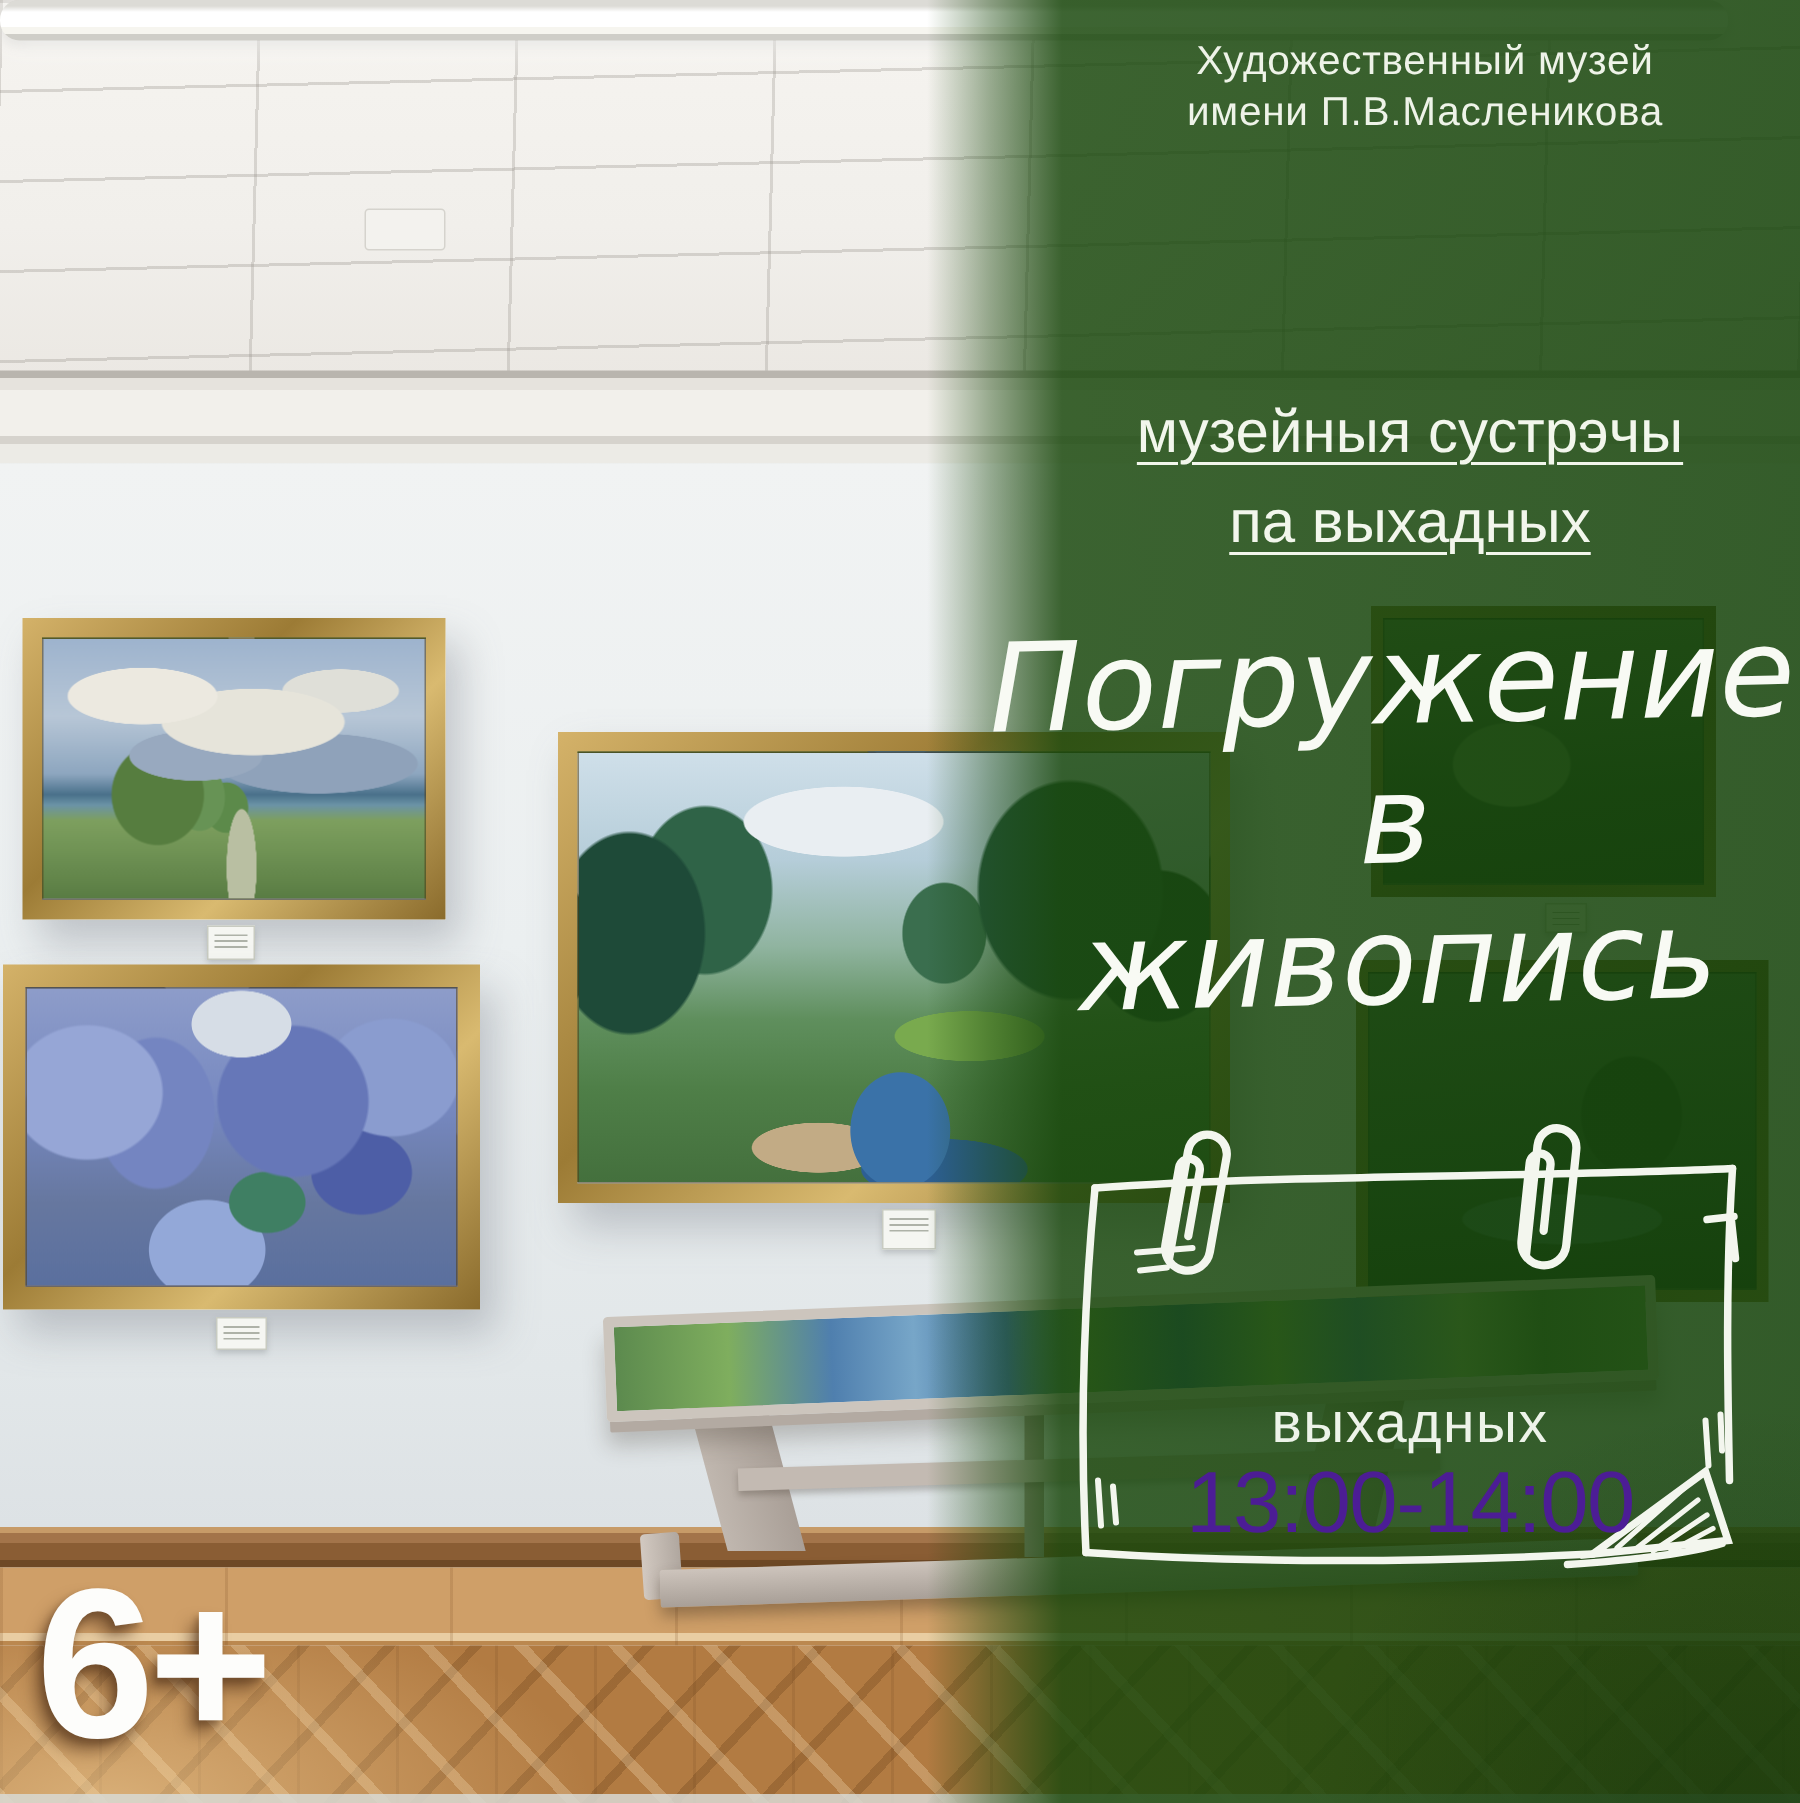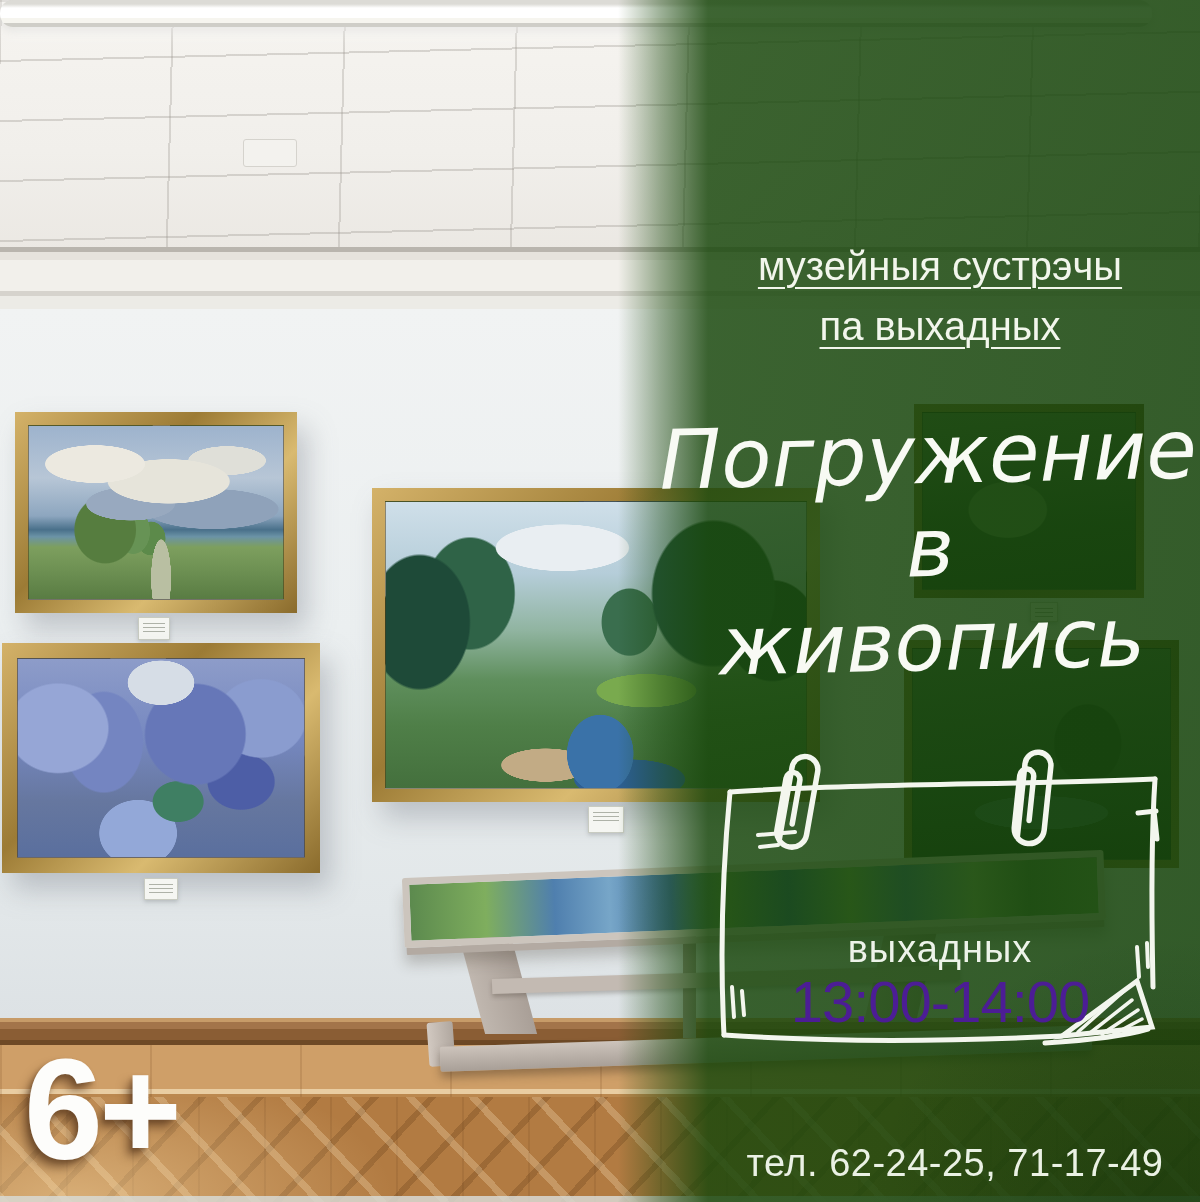--- a/index.html
+++ b/index.html
@@ -111,21 +111,21 @@
     background:linear-gradient(90deg,#d2c9c1,#b0a79f);}
 
   
   .overlay{inset:0;z-index:10;background-image:
       radial-gradient(ellipse 430px 430px at 97% 103%, rgba(10,36,8,.34), transparent 70%),
       linear-gradient(90deg, rgba(24,71,11,0) 51.5%, rgba(24,71,11,.42) 55%, rgba(24,71,11,.84) 59%, rgba(22,68,10,.86) 100%);}
 
   
   .txt{z-index:20;color:#f5f8f1;text-align:center;}
   .museum{left:700px;top:24px;width:500px;font-size:27px;line-height:1.25;letter-spacing:.5px;color:#eef3e8;}
-  .series{left:690px;top:236px;width:500px;font-size:40px;line-height:1.5;color:#f2f6ec;}
+  .series{left:690px;top:258px;width:500px;font-size:40px;line-height:1.5;color:#f2f6ec;}
   .series span{text-decoration:underline;text-decoration-thickness:2px;text-underline-offset:7px;}
   .title{left:650px;top:408px;width:560px;font-size:82px;line-height:1.14;
     font-family:"DejaVu Sans",sans-serif;font-style:italic;transform:rotate(-1.2deg);color:#f8faf4;}
   .ev-date{left:720px;top:862px;width:440px;font-size:60px;font-weight:bold;letter-spacing:1px;color:#abdcf0;}
   .ev-kind{left:720px;top:928px;width:440px;font-size:38px;letter-spacing:1px;color:#edf3e9;}
   .ev-time{left:720px;top:968px;width:440px;font-size:58px;font-weight:normal;letter-spacing:-1px;color:#4c1d95;}
   .phone{left:720px;top:1142px;width:470px;font-size:38px;letter-spacing:.5px;color:#eaf1e4;}
   .age{left:24px;top:1028px;width:220px;font-size:142px;font-weight:bold;letter-spacing:-4px;text-align:left;
     color:#fdfdfb;text-shadow:-6px 8px 10px rgba(80,50,25,.55),-2px 3px 4px rgba(80,50,25,.4);}
   .cal-svg{left:700px;top:735px;width:480px;height:330px;z-index:15;}
@@ -192,31 +192,34 @@
       <path d="M378,297 L424,256 M390,298 L432,265 M402,299 L438,275 M414,299 L442,284" stroke-width="3.5"></path>
     </g>
     <g transform="translate(100,62) rotate(10)">
       <path d="M-13,46 L-13,-28 A13,13 0 0 1 13,-28 L13,36 A15,15 0 0 1 -17,36 L-17,-16 A7,7 0 0 1 -3,-16 L-3,28" stroke-width="5.5"></path>
     </g>
     <g transform="translate(335,58) rotate(6)">
       <path d="M-13,46 L-13,-28 A13,13 0 0 1 13,-28 L13,36 A15,15 0 0 1 -17,36 L-17,-16 A7,7 0 0 1 -3,-16 L-3,28" stroke-width="5.5"></path>
     </g>
   </svg>
 
+  <div class="abs txt museum">
+    <div>Художественный музей</div>
+    <div>имени П.В.Масленикова</div>
+  </div>
 
   <div class="abs txt series">
     <div><span>музейныя сустрэчы</span></div>
     <div><span>па выхадных</span></div>
   </div>
 
   <div class="abs txt title">
     <div>Погружение</div>
     <div>в</div>
     <div>живопись</div>
   </div>
 
   <div class="abs txt ev-kind">выхадных</div>
   <div class="abs txt ev-time">13:00-14:00</div>
 
   <div class="abs txt age">6+</div>
-  <div class="abs txt phone">тел. 62-24-25, 71-17-49</div>
 
 </div>
 
 </body></html>

